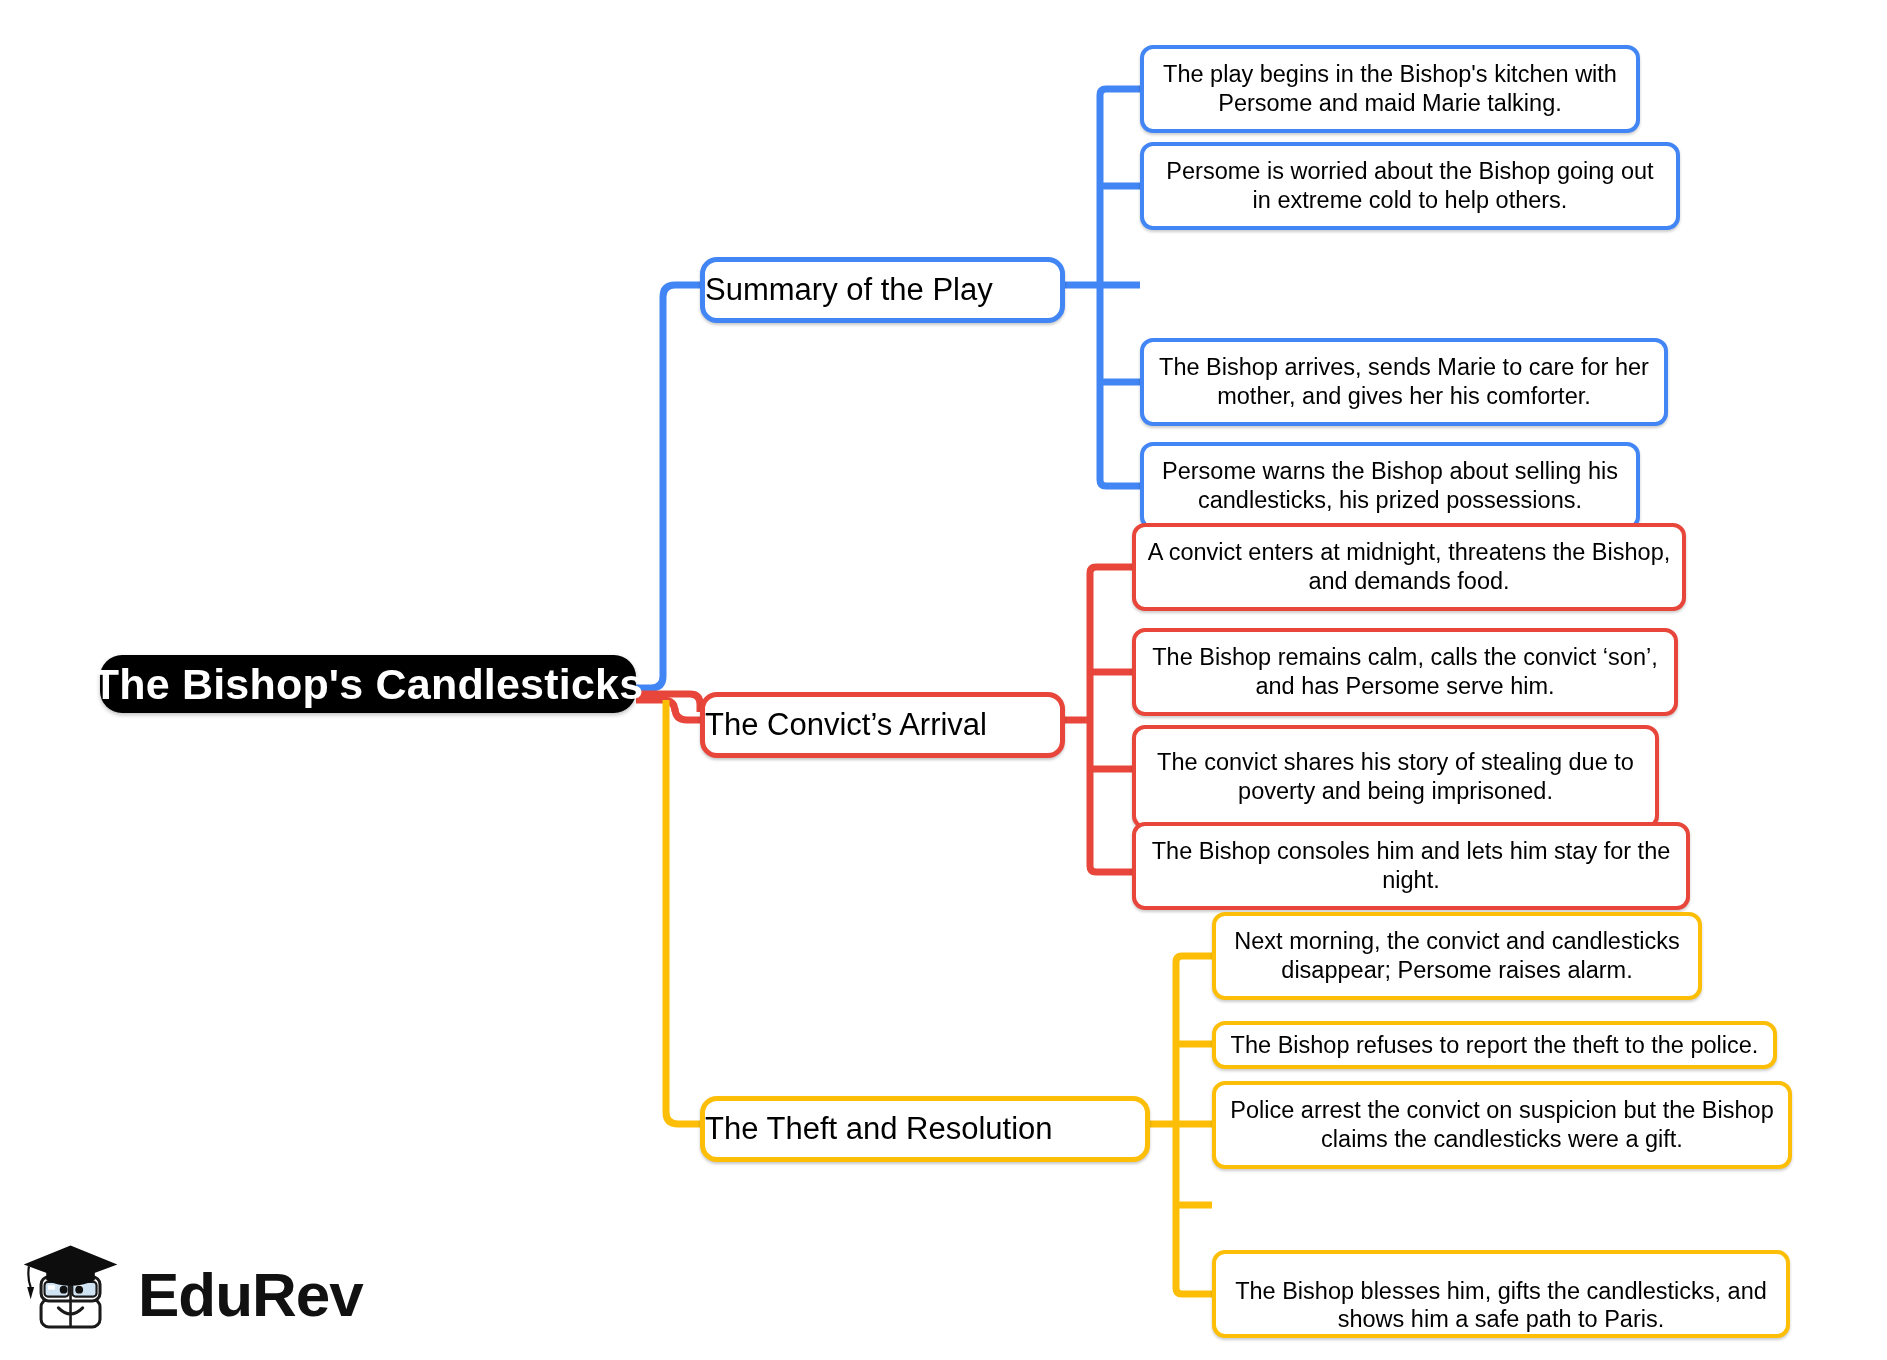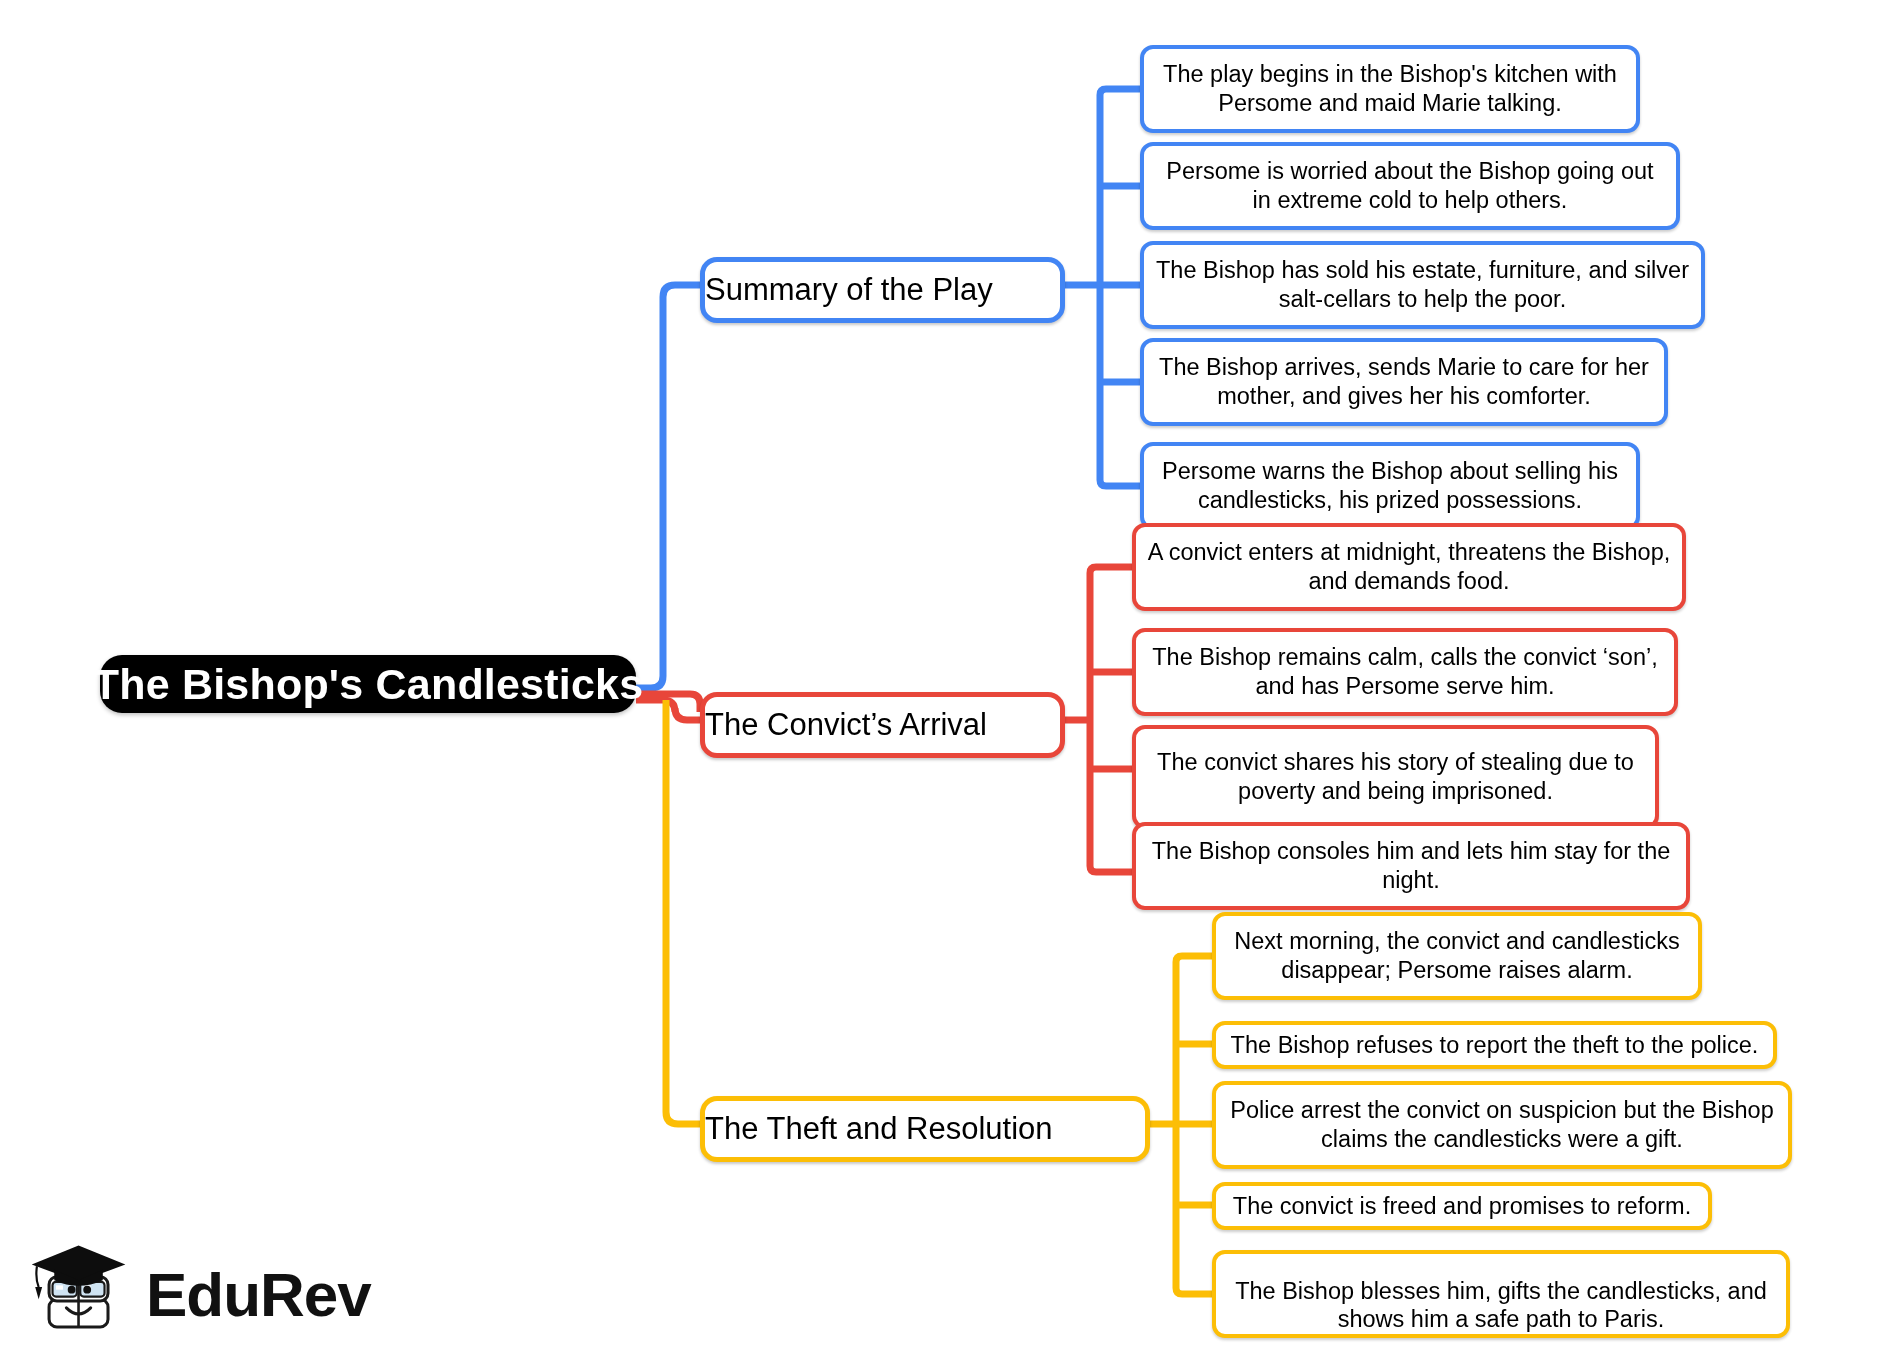--- a/index.html
+++ b/index.html
@@ -80,21 +80,21 @@
     box-sizing: border-box;
     box-shadow: 0 2px 3px rgba(0,0,0,0.20);
   }
   .leaf-blue   { border-color: #4285f4; }
   .leaf-red    { border-color: #e8463a; }
   .leaf-yellow { border-color: #fcbe06; }
 
   
   .logo-wrap {
     position: absolute;
-    left: 30px;
+    left: 22px;
     top: 1238px;
     width: 358px;
     height: 112px;
     display: flex;
     align-items: center;
   }
   .logo-mark {
     width: 104px;
     height: 104px;
     flex: none;
@@ -152,23 +152,20 @@
   <div class="branch-node branch-blue" style="left:700px; top:257px; width:355px; height:56px;">
     <span>Summary of the Play</span>
   </div>
 
   <div class="leaf-node leaf-blue" style="left:1140px; top:45px; width:500px; height:88px;">
     <span>The play begins in the Bishop's kitchen with Persome and maid Marie talking.</span>
   </div>
   <div class="leaf-node leaf-blue" style="left:1140px; top:142px; width:540px; height:88px;">
     <span>Persome is worried about the Bishop going out in extreme cold to help others.</span>
   </div>
-  <div class="leaf-node leaf-blue" style="left:1140px; top:241px; width:565px; height:88px;">
-    <span>The Bishop has sold his estate, furniture, and silver salt-cellars to help the poor.</span>
-  </div>
   <div class="leaf-node leaf-blue" style="left:1140px; top:338px; width:528px; height:88px;">
     <span>The Bishop arrives, sends Marie to care for her mother, and gives her his comforter.</span>
   </div>
   <div class="leaf-node leaf-blue" style="left:1140px; top:442px; width:500px; height:88px;">
     <span>Persome warns the Bishop about selling his candlesticks, his prized possessions.</span>
   </div>
 
   <div class="branch-node branch-red" style="left:700px; top:692px; width:355px; height:56px;">
     <span>The Convict’s Arrival</span>
   </div>
@@ -191,23 +188,20 @@
   </div>
 
   <div class="leaf-node leaf-yellow" style="left:1212px; top:912px; width:490px; height:88px;">
     <span>Next morning, the convict and candlesticks disappear; Persome raises alarm.</span>
   </div>
   <div class="leaf-node leaf-yellow" style="left:1212px; top:1021px; width:565px; height:48px;">
     <span>The Bishop refuses to report the theft to the police.</span>
   </div>
   <div class="leaf-node leaf-yellow" style="left:1212px; top:1081px; width:580px; height:88px;">
     <span>Police arrest the convict on suspicion but the Bishop claims the candlesticks were a gift.</span>
-  </div>
-  <div class="leaf-node leaf-yellow" style="left:1212px; top:1182px; width:500px; height:48px;">
-    <span>The convict is freed and promises to reform.</span>
   </div>
   <div class="leaf-node leaf-yellow" style="left:1212px; top:1250px; width:578px; height:88px;align-items:flex-end;">
     <span>The Bishop blesses him, gifts the candlesticks, and shows him a safe path to Paris.</span>
   </div>
 
   <div class="logo-wrap">
     <svg class="logo-mark" viewBox="0 0 120 120" xmlns="http://www.w3.org/2000/svg">
 
       <rect x="22" y="66" width="68" height="32" rx="9" ry="9" fill="#ffffff" stroke="#1a1a1a" stroke-width="3.5"></rect>
 

